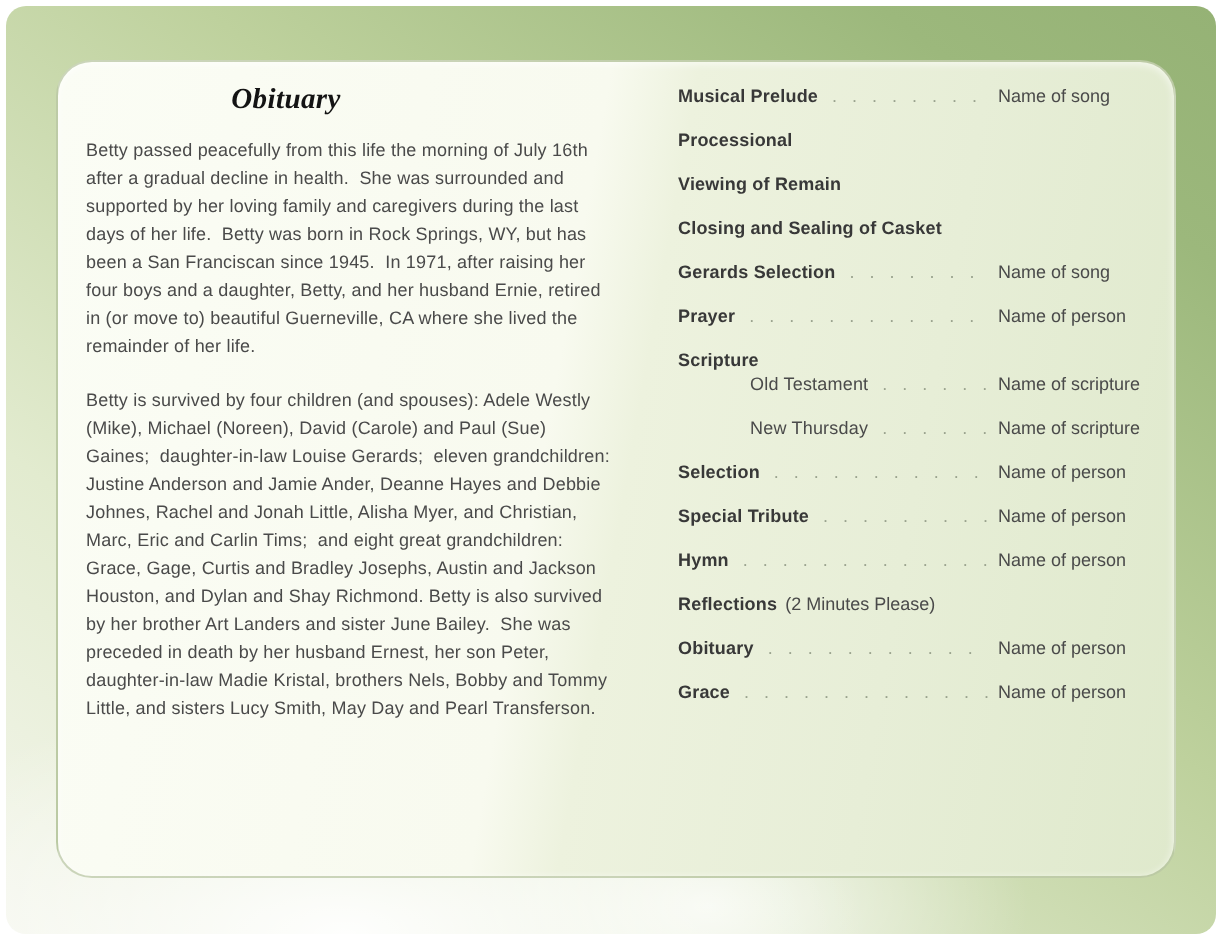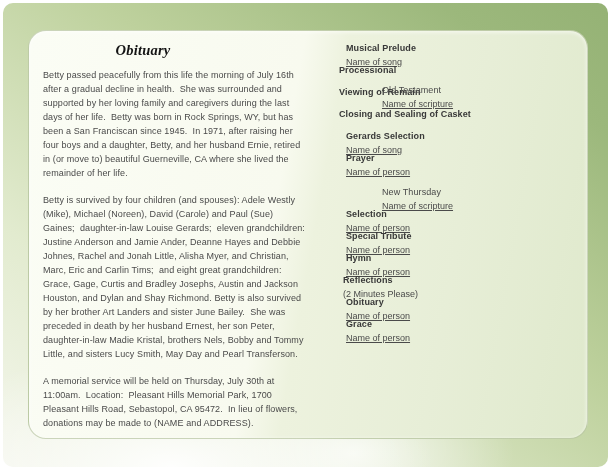--- a/index.html
+++ b/index.html
@@ -28,47 +28,46 @@
     letter-spacing:0.2px;margin:0;
   }
   .title-left{width:200px;margin-bottom:9px;}
   .title-right{width:240px;margin-bottom:27px;}
   .paras p{
     margin:0 0 13px 0;font-size:9px;line-height:14px;color:#4a4a4a;
     white-space:pre-wrap;letter-spacing:0.1px;
   }
   .prow{
     display:flex;align-items:baseline;height:14px;margin-bottom:8px;
-    font-size:9px;line-height:14px;color:#4a4a4a;flex-direction:column;
+    font-size:9px;line-height:14px;color:#4a4a4a;
   }
   .plabel{font-weight:bold;color:#383838;white-space:nowrap;letter-spacing:0.1px;}
   .prow.indent{padding-left:36px;}
   .prow.indent .plabel{font-weight:normal;color:#4a4a4a;}
   .prow.tight{margin-top:-10px;justify-content:flex-end;}
   .psuffix{margin-left:4px;color:#4a4a4a;white-space:nowrap;}
   .leader{
     flex:1 1 auto;overflow:hidden;white-space:nowrap;color:#9aa38e;
     letter-spacing:2.5px;margin:0 5px 0 7px;font-size:9px;
   }
   .leader::before{content:". . . . . . . . . . . . . . . . . . . . . . . . . . . . . . . . . . . . . . . .";}
-  .pvalue{flex:0 0 80px;white-space:nowrap;color:#4a4a4a;text-decoration:underline;}
+  .pvalue{flex:0 0 80px;white-space:nowrap;color:#4a4a4a;}
 </style>
 </head>
 <body>
 
 <div class="screen">
   <div class="outer">
     <div class="card">
 
       <div class="col-left">
         <h1 class="panel-title title-left">Obituary</h1>
         <div class="paras">
           <p>Betty passed peacefully from this life the morning of July 16th after a gradual decline in health.  She was surrounded and supported by her loving family and caregivers during the last days of her life.  Betty was born in Rock Springs, WY, but has been a San Franciscan since 1945.  In 1971, after raising her four boys and a daughter, Betty, and her husband Ernie, retired in (or move to) beautiful Guerneville, CA where she lived the remainder of her life.</p>
           <p>Betty is survived by four children (and spouses): Adele Westly (Mike), Michael (Noreen), David (Carole) and Paul (Sue) Gaines;  daughter-in-law Louise Gerards;  eleven grandchildren: Justine Anderson and Jamie Ander, Deanne Hayes and Debbie Johnes, Rachel and Jonah Little, Alisha Myer, and Christian, Marc, Eric and Carlin Tims;  and eight great grandchildren: Grace, Gage, Curtis and Bradley Josephs, Austin and Jackson Houston, and Dylan and Shay Richmond. Betty is also survived by her brother Art Landers and sister June Bailey.  She was preceded in death by her husband Ernest, her son Peter, daughter-in-law Madie Kristal, brothers Nels, Bobby and Tommy Little, and sisters Lucy Smith, May Day and Pearl Transferson.</p>
-          <p>A memorial service will be held on Thursday, July 30th at 11:00am.  Location:  Pleasant Hills Memorial Park, 1700 Pleasant Hills Road, Sebastopol, CA 95472.  In lieu of flowers, donations may be made to (NAME and ADDRESS).</p>
         </div>
       </div>
 
       <div class="col-right">
         <div id="service-items">
             <div class="prow">
               <span class="plabel">Musical Prelude</span>
               <span class="leader"></span>
               <span class="pvalue">Name of song</span>
             </div>
@@ -83,20 +82,23 @@
             </div>
             <div class="prow">
               <span class="plabel">Gerards Selection</span>
               <span class="leader"></span>
               <span class="pvalue">Name of song</span>
             </div>
             <div class="prow">
               <span class="plabel">Prayer</span>
               <span class="leader"></span>
               <span class="pvalue">Name of person</span>
+            </div>
+            <div class="prow">
+              <span class="plabel">Scripture</span>
             </div>
             <div class="prow indent tight">
               <span class="plabel">Old Testament</span>
               <span class="leader"></span>
               <span class="pvalue">Name of scripture</span>
             </div>
             <div class="prow indent">
               <span class="plabel">New Thursday</span>
               <span class="leader"></span>
               <span class="pvalue">Name of scripture</span>

